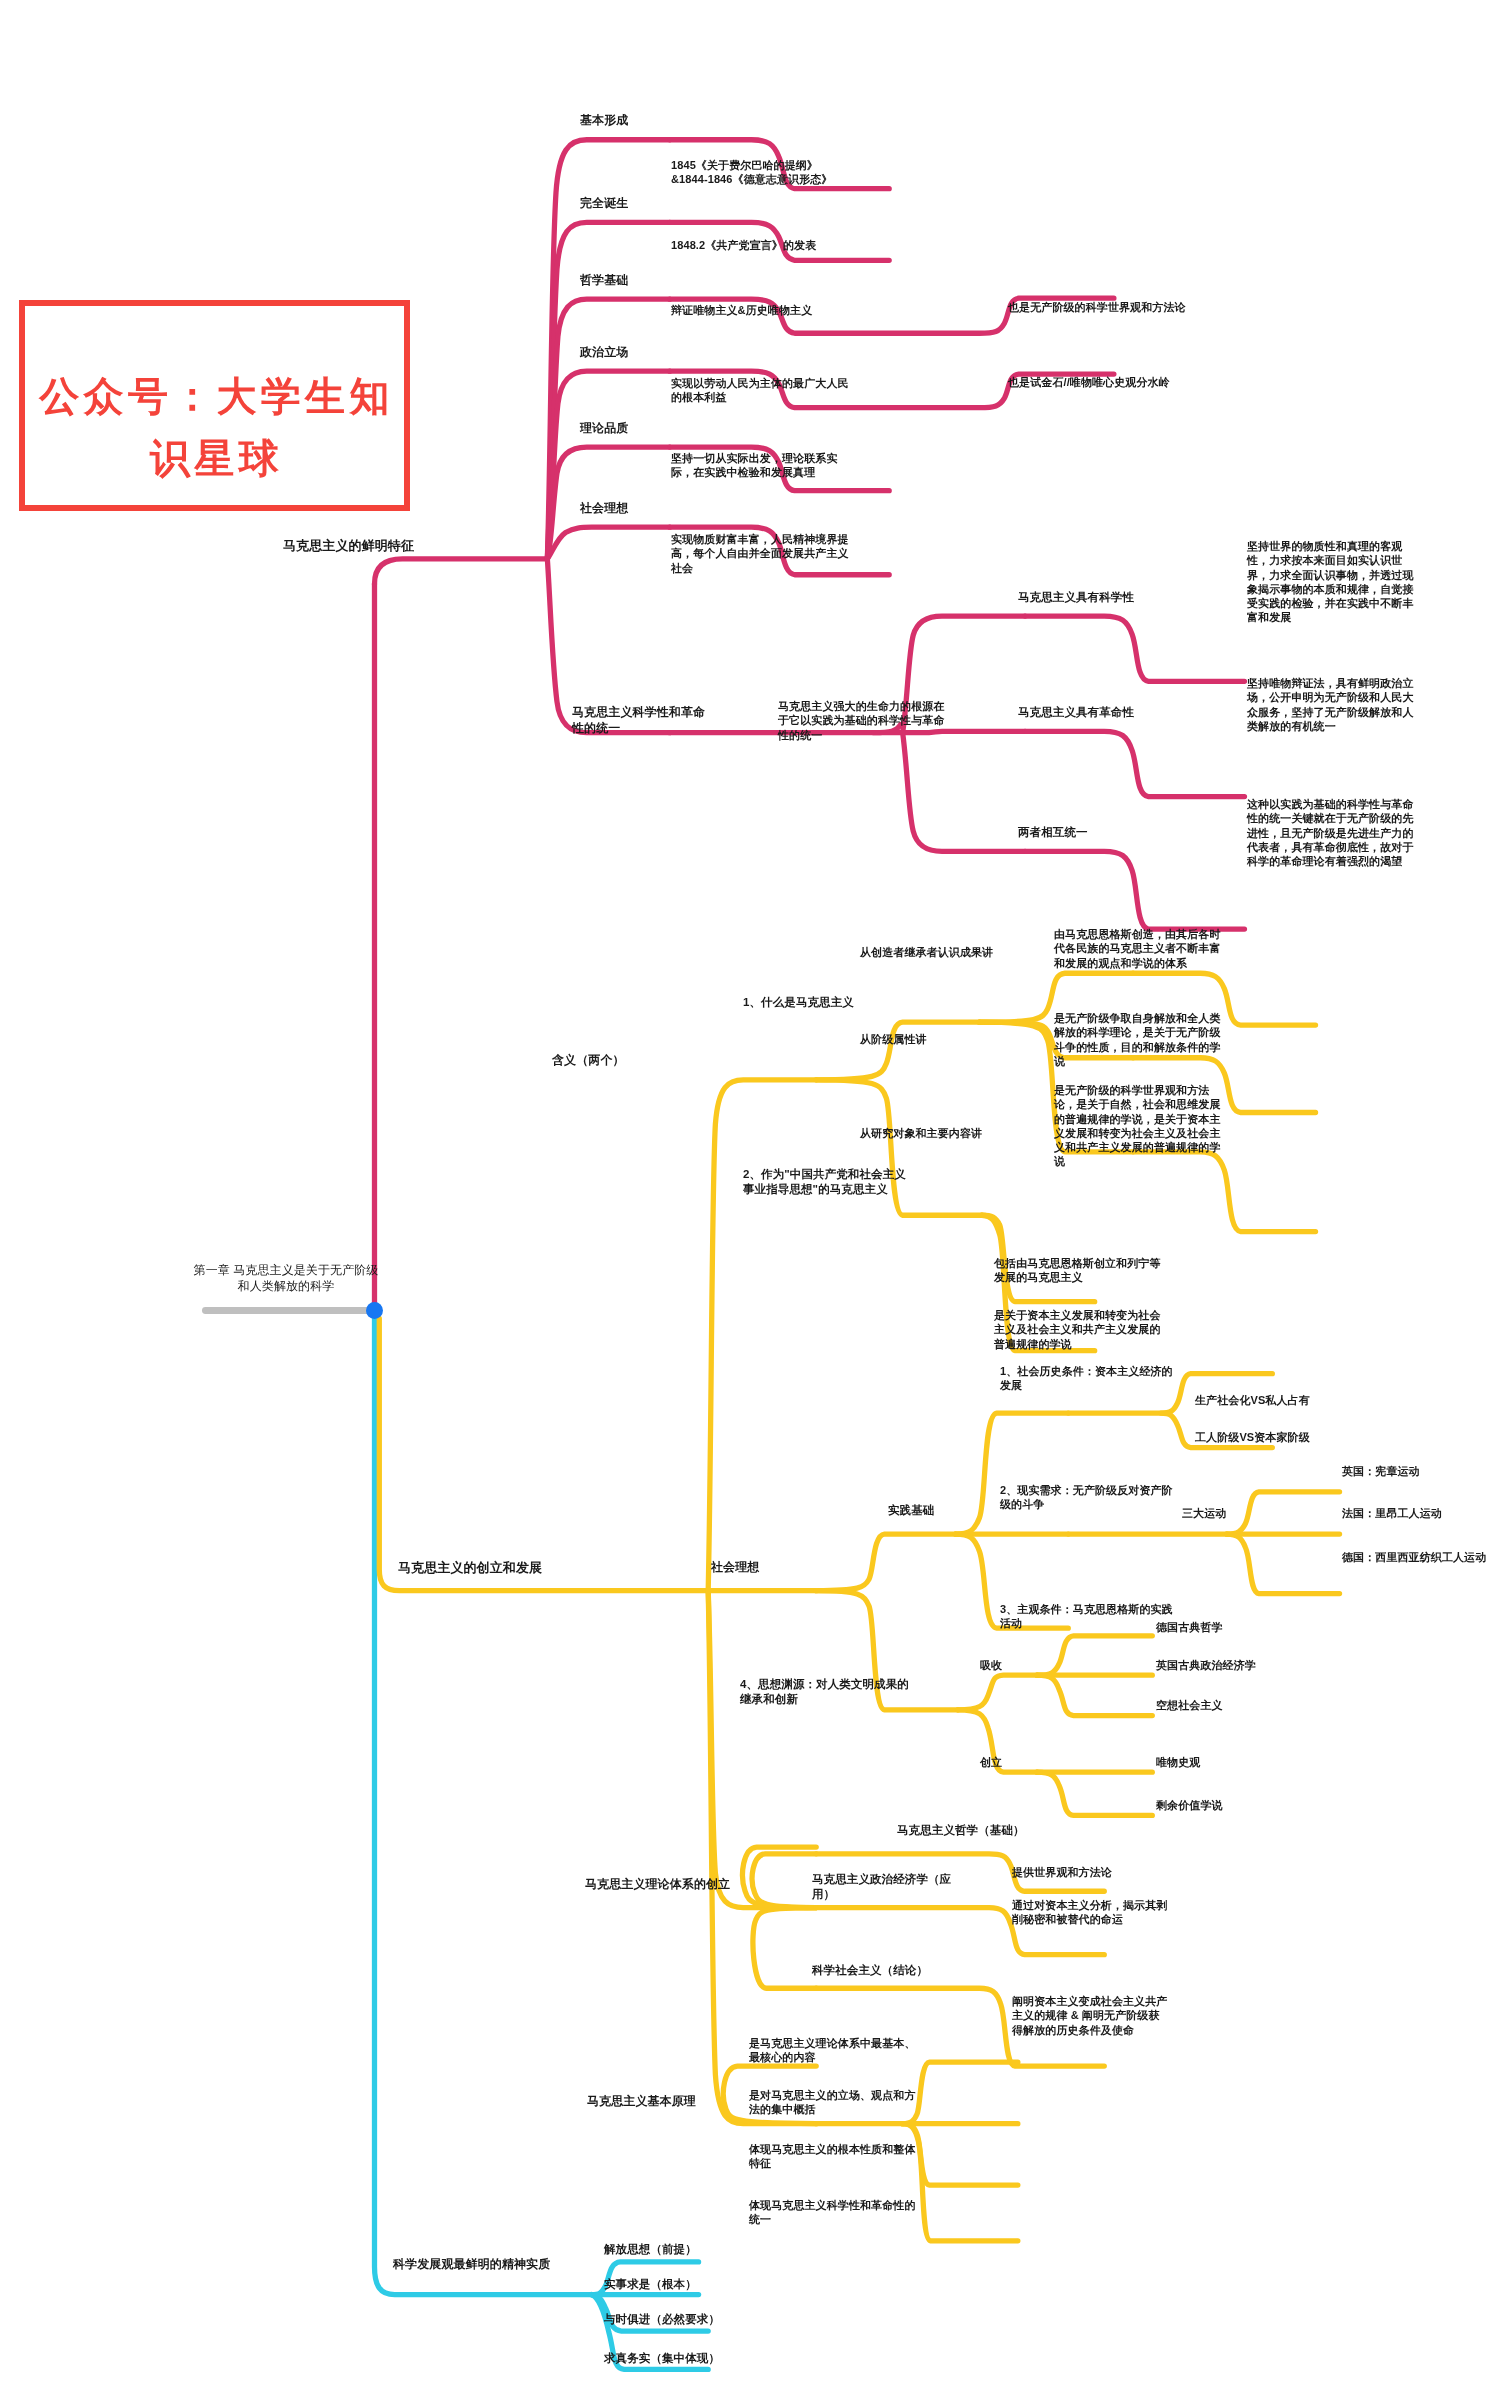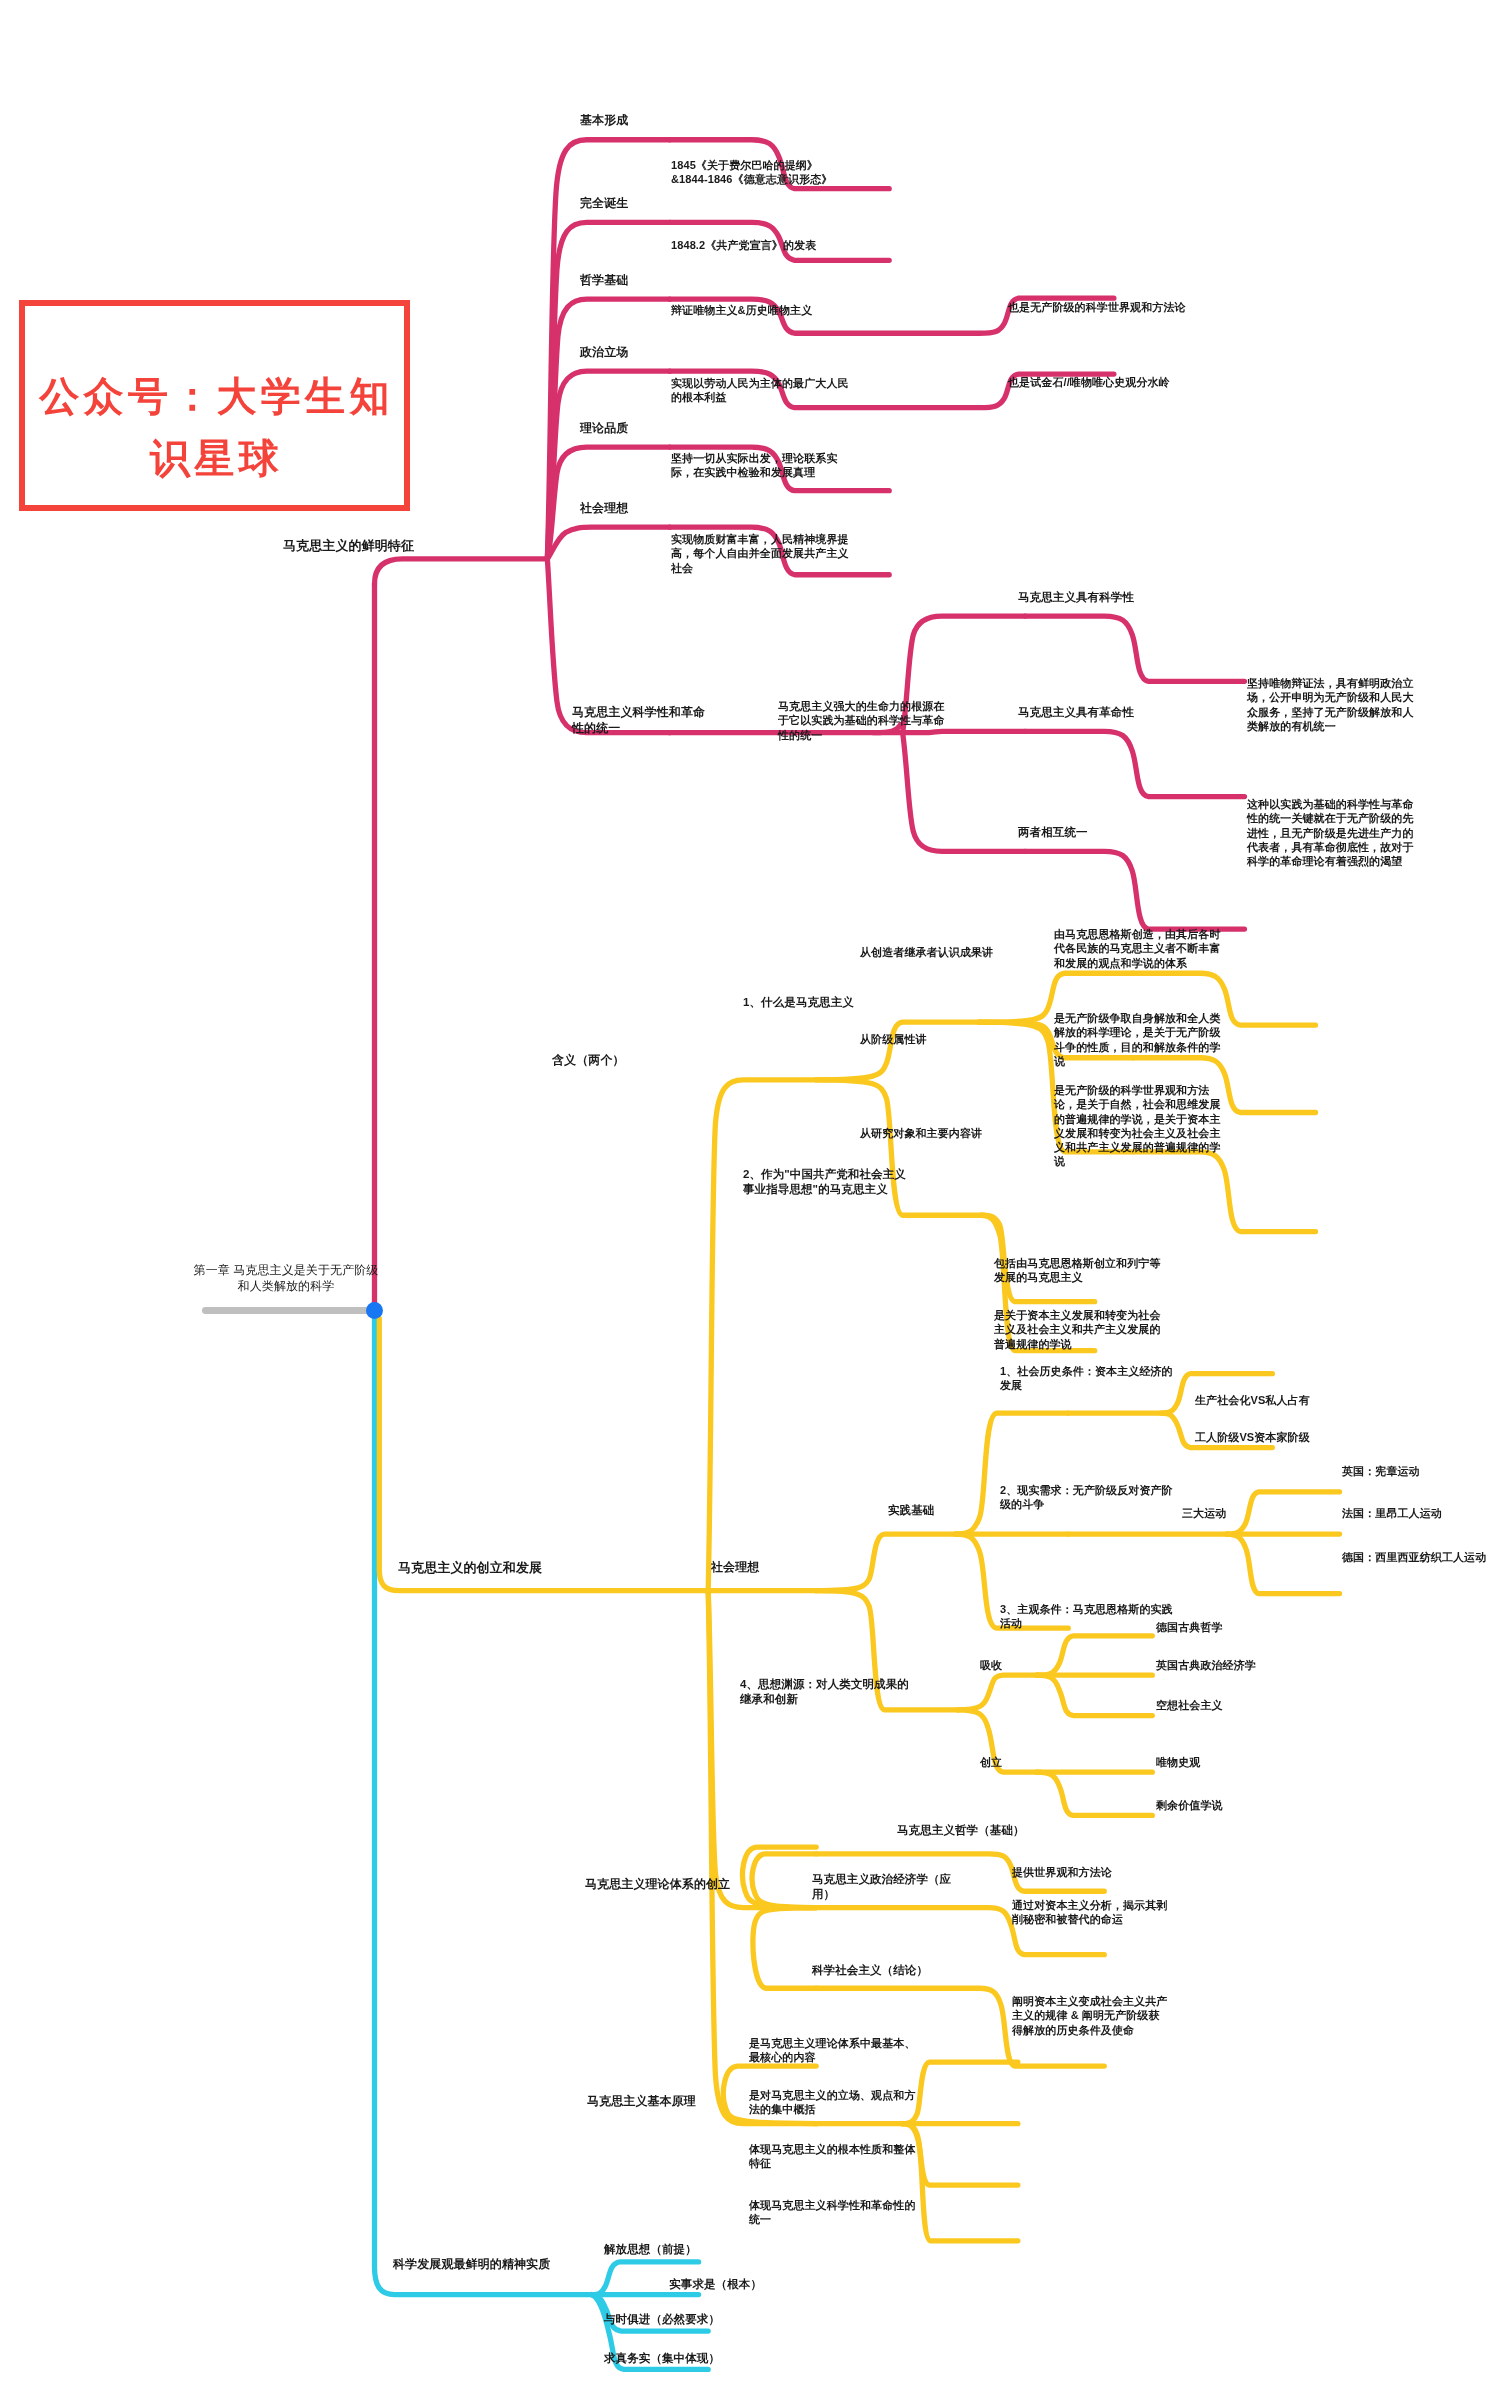--- a/index.html
+++ b/index.html
@@ -233,20 +233,21 @@
   <div class="node t-l2" style="left:580px;top:421px;width:106px;">理论品质</div>
   <div class="node t-leaf" style="left:671px;top:451px;width:180px;">坚持一切从实际出发，理论联系实际，在实践中检验和发展真理</div>
 
   <div class="node t-l2" style="left:580px;top:501px;width:106px;">社会理想</div>
   <div class="node t-leaf" style="left:671px;top:532px;width:180px;">实现物质财富丰富，人民精神境界提高，每个人自由并全面发展共产主义社会</div>
 
   <div class="node t-l2" style="left:572px;top:705px;width:144px;">马克思主义科学性和革命性的统一</div>
   <div class="node t-leaf" style="left:778px;top:699px;width:173px;">马克思主义强大的生命力的根源在于它以实践为基础的科学性与革命性的统一</div>
 
   <div class="node t-l3" style="left:1018px;top:590px;width:144px;">马克思主义具有科学性</div>
+  <div class="node t-leaf" style="left:1247px;top:539px;width:175px;">坚持世界的物质性和真理的客观性，力求按本来面目如实认识世界，力求全面认识事物，并透过现象揭示事物的本质和规律，自觉接受实践的检验，并在实践中不断丰富和发展</div>
 
   <div class="node t-l3" style="left:1018px;top:705px;width:144px;">马克思主义具有革命性</div>
   <div class="node t-leaf" style="left:1247px;top:676px;width:175px;">坚持唯物辩证法，具有鲜明政治立场，公开申明为无产阶级和人民大众服务，坚持了无产阶级解放和人类解放的有机统一</div>
 
   <div class="node t-l3" style="left:1018px;top:825px;width:144px;">两者相互统一</div>
   <div class="node t-leaf" style="left:1247px;top:797px;width:175px;">这种以实践为基础的科学性与革命性的统一关键就在于无产阶级的先进性，且无产阶级是先进生产力的代表者，具有革命彻底性，故对于科学的革命理论有着强烈的渴望</div>
 
   <div class="node t-l1" style="left:398px;top:1560px;width:158px;">马克思主义的创立和发展</div>
 
   <div class="node t-l2" style="left:552px;top:1053px;width:125px;">含义（两个）</div>
@@ -305,18 +306,18 @@
   <div class="node t-leaf" style="left:1012px;top:1994px;width:158px;">阐明资本主义变成社会主义共产主义的规律 &amp; 阐明无产阶级获得解放的历史条件及使命</div>
 
   <div class="node t-l2" style="left:587px;top:2094px;width:158px;">马克思主义基本原理</div>
   <div class="node t-leaf" style="left:749px;top:2036px;width:168px;">是马克思主义理论体系中最基本、最核心的内容</div>
   <div class="node t-leaf" style="left:749px;top:2088px;width:168px;">是对马克思主义的立场、观点和方法的集中概括</div>
   <div class="node t-leaf" style="left:749px;top:2142px;width:168px;">体现马克思主义的根本性质和整体特征</div>
   <div class="node t-leaf" style="left:749px;top:2198px;width:168px;">体现马克思主义科学性和革命性的统一</div>
 
   <div class="node t-l2" style="left:393px;top:2257px;width:158px;">科学发展观最鲜明的精神实质</div>
   <div class="node t-l3" style="left:604px;top:2242px;width:158px;">解放思想（前提）</div>
-  <div class="node t-l3" style="left:604px;top:2277px;width:158px;text-align:right;">实事求是（根本）</div>
+  <div class="node t-l3" style="left:604px;top:2277px;width:158px;">实事求是（根本）</div>
   <div class="node t-l3" style="left:604px;top:2312px;width:173px;">与时俱进（必然要求）</div>
   <div class="node t-l3" style="left:604px;top:2351px;width:173px;">求真务实（集中体现）</div>
 
 </div>
 
 
 </body></html>

